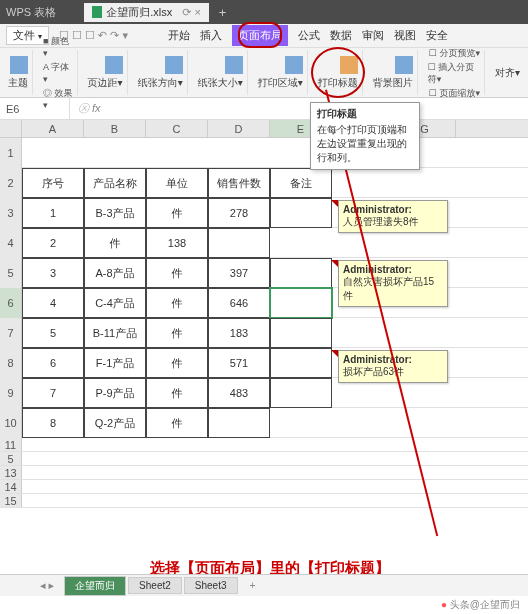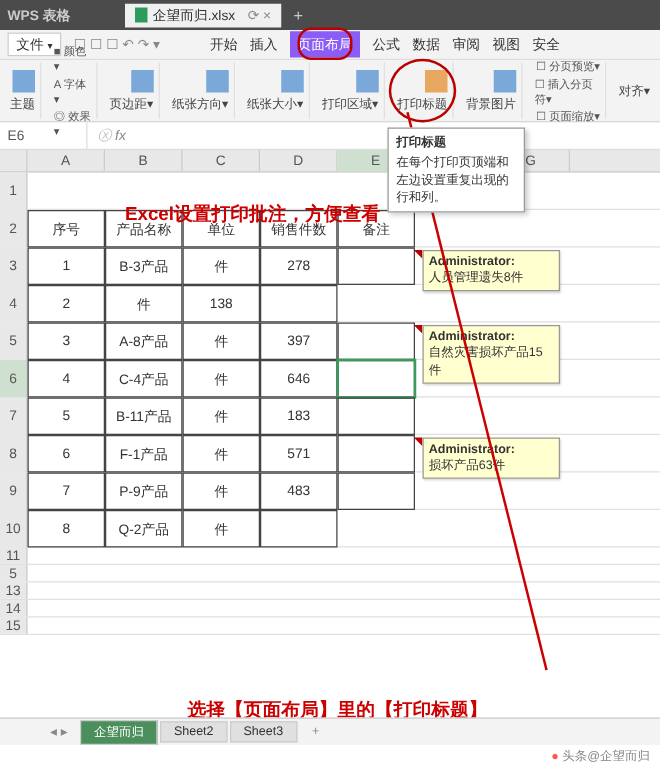--- a/index.html
+++ b/index.html
@@ -1,18 +1,18 @@
 <!DOCTYPE html>
 <html><head>
 <meta charset="utf-8">
 <style>
 *{box-sizing:border-box;margin:0;padding:0;font-family:"Microsoft YaHei",sans-serif}
 body{width:528px;height:614px;background:#fff;overflow:hidden;position:relative;font-size:11px;color:#333}
 .app-header{display:flex;align-items:center;background:#4b4b4b;height:24px;padding:0 6px;color:#ccc}
-.app-header .brand{font-weight:bold;margin-right:24px}
+.app-header .brand{font-weight:normal;margin-right:8px}
 .app-header .tab{background:#f0f0f0;color:#333;padding:2px 8px;margin-left:20px;display:flex;align-items:center;gap:4px}
 .app-header .doc-icon{width:10px;height:12px;background:#2c9b5c}
 .app-header .close-x{color:#888;margin-left:6px}
 .app-header .plus{margin-left:10px;color:#ccc;font-size:13px}
 .menubar{display:flex;align-items:center;background:#f3f3f3;height:24px;padding:0 6px;gap:10px;border-bottom:1px solid #ddd}
 .menubar .filebtn{border:1px solid #ccc;padding:1px 6px;background:#fff}
 .menubar .caret{font-size:8px}
 .menubar .mitem{color:#333;cursor:pointer}
 .menubar .mactive{background:#8b5cf6;color:#fff;padding:3px 6px;position:relative}
 .menubar .mactive::after{content:"";position:absolute;left:6px;right:6px;top:-3px;height:22px;border:2px solid #b00;border-radius:11px;pointer-events:none}
@@ -147,21 +147,20 @@
     <div class="rhcorner"></div>
     <div class="ch">A</div>
     <div class="ch">B</div>
     <div class="ch">C</div>
     <div class="ch">D</div>
     <div class="ch sel">E</div>
     <div class="ch">F</div>
     <div class="ch">G</div>
   </div>
   <div class="rows">
-    <div class="headline">Excel设置打印批注，方便查看</div>
     <div class="row tall">
         <div class="rh">1</div>
         <div class="cell" style="width:434px;border:none"></div>
       </div>
     <div class="row tall tbl">
       <div class="rh">2</div>
       <div class="cell">序号</div>
         <div class="cell">产品名称</div>
         <div class="cell">单位</div>
         <div class="cell">销售件数</div>

